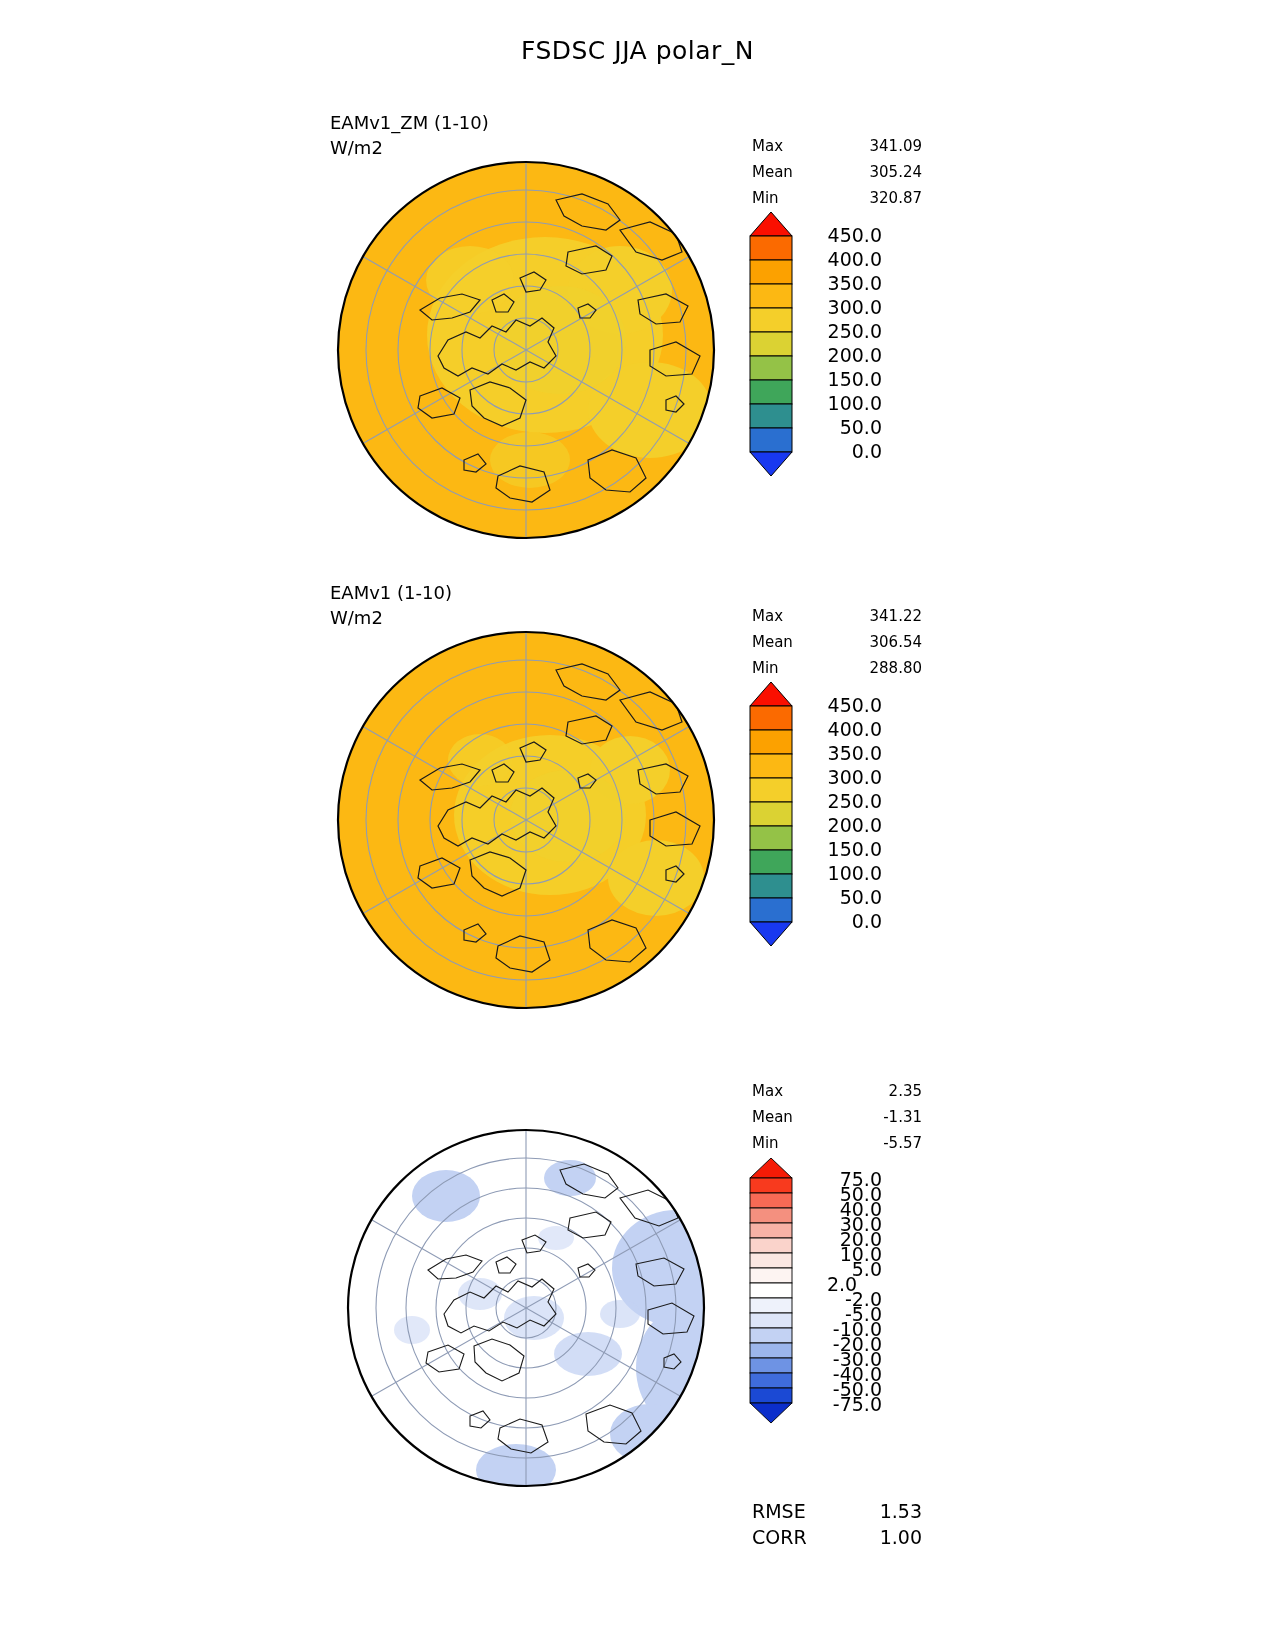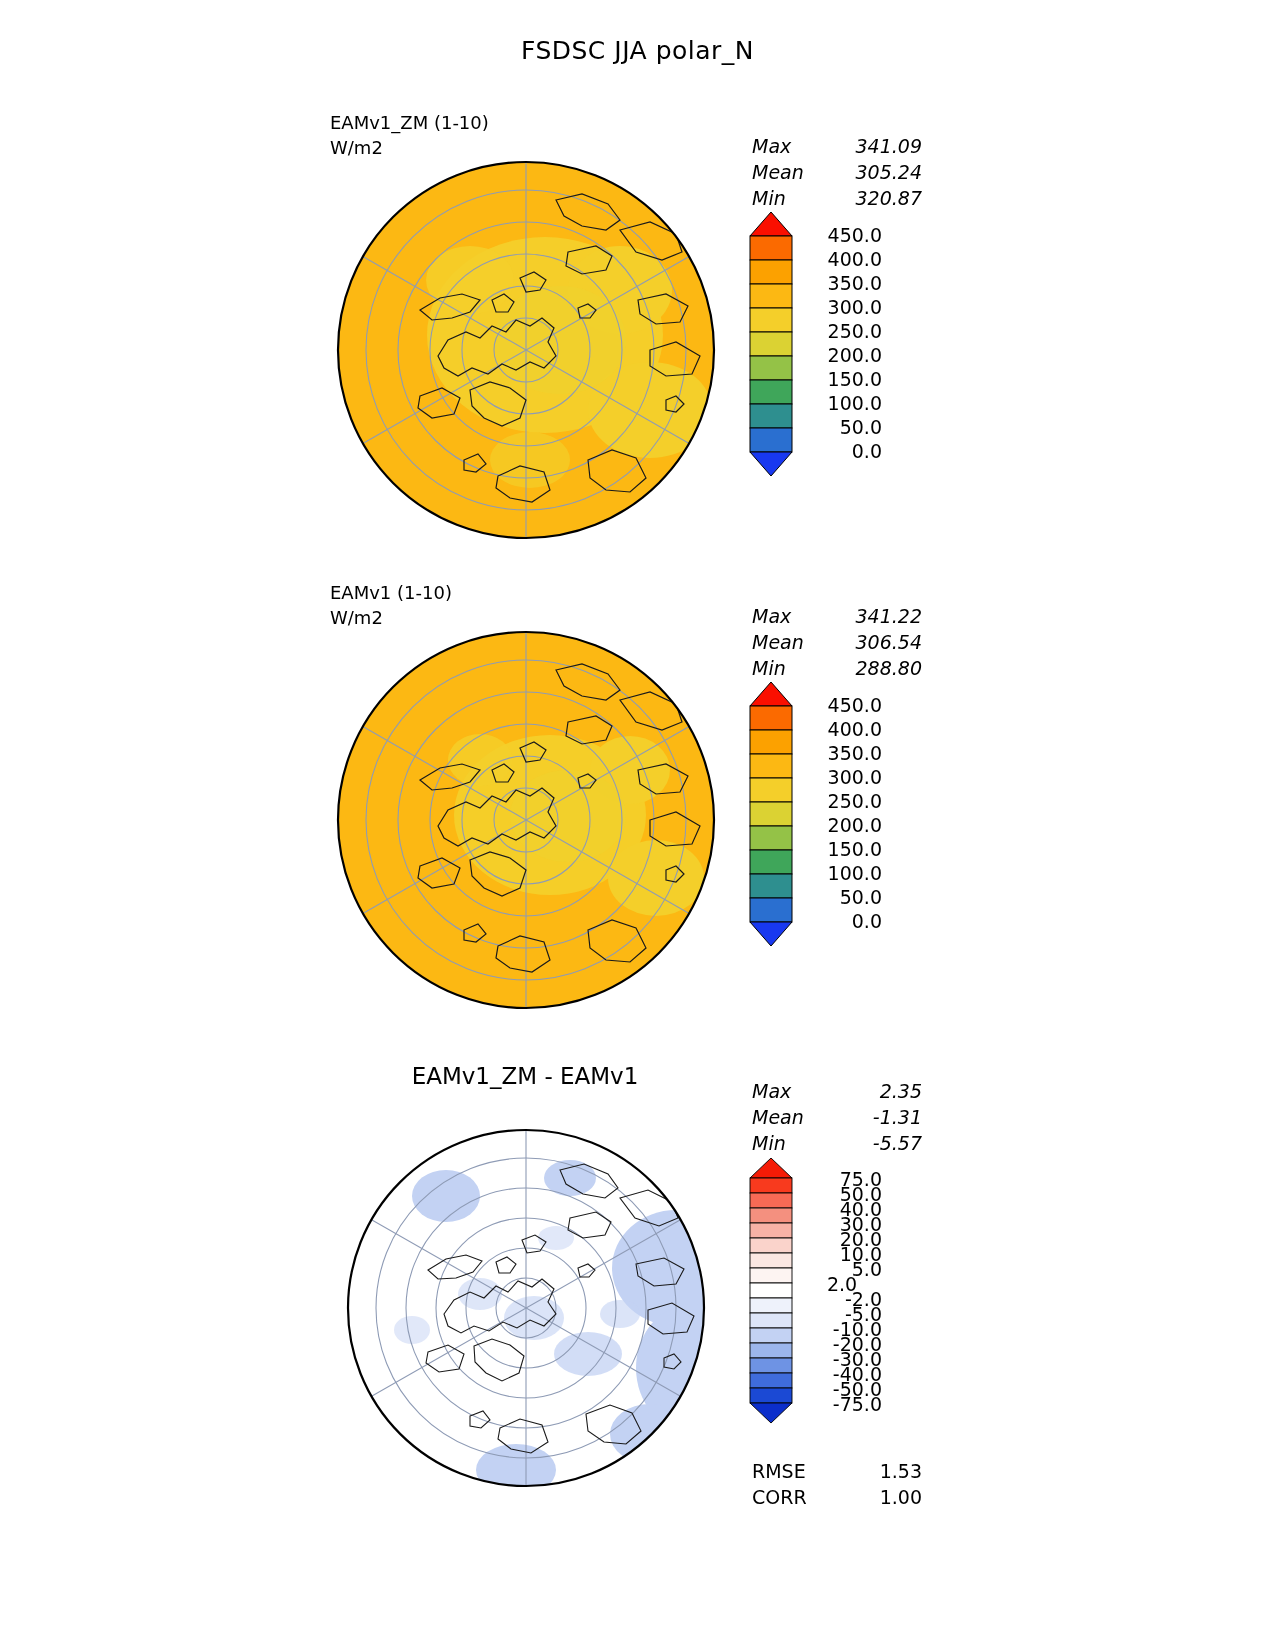--- a/index.html
+++ b/index.html
@@ -34,23 +34,22 @@
     font-size: 18px;
     line-height: 25px;
     white-space: pre;
   }
   .panel-label.centered {
     text-align: center;
     width: 420px;
   }
   .stats {
     position: absolute;
-    font-size: 19px;
+    font-size: 15px;
     line-height: 26px;
-    font-style: italic;
   }
   .stats-row {
     display: flex;
   }
   .stats-key {
     width: 82px;
   }
   .stats-val {
     width: 88px;
     text-align: right;
@@ -74,20 +73,21 @@
   .cbar-lab {
     position: absolute;
     white-space: pre;
     text-align: right;
     width: 80px;
   }
   .footer-stats {
     position: absolute;
     font-size: 19px;
     line-height: 26px;
+    margin-top: 40px;
   }
 </style>
 </head>
 <body>
 
 <div class="page-title">FSDSC JJA polar_N</div>
 
 <div class="panel" style="top:0;height:560px;">
 
   <div class="panel-label" style="left:330px; top:110px;">EAMv1_ZM (1-10)</div>
@@ -281,21 +281,20 @@
     <div class="cbar-lab" style="top:134px; left:4px;">200.0</div>
     <div class="cbar-lab" style="top:158px; left:4px;">150.0</div>
     <div class="cbar-lab" style="top:182px; left:4px;">100.0</div>
     <div class="cbar-lab" style="top:206px; left:4px;">50.0</div>
     <div class="cbar-lab" style="top:230px; left:4px;">0.0</div>
   </div>
 </div>
 
 <div class="panel" style="top:1040px; height:610px;">
 
-  <div class="panel-label centered" style="left:315px; top:24px; font-size:23px;">EAMv1_ZM - EAMv1</div>
 
   <div class="stats" style="left:752px; top:38px;">
     <div class="stats-row">
       <span class="stats-key">Max</span>
       <span class="stats-val">2.35</span>
     </div>
     <div class="stats-row">
       <span class="stats-key">Mean</span>
       <span class="stats-val">-1.31</span>
     </div>

